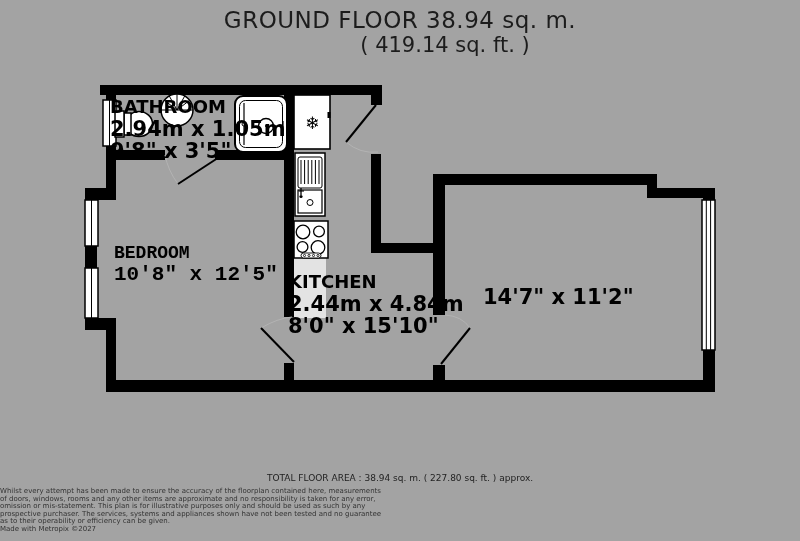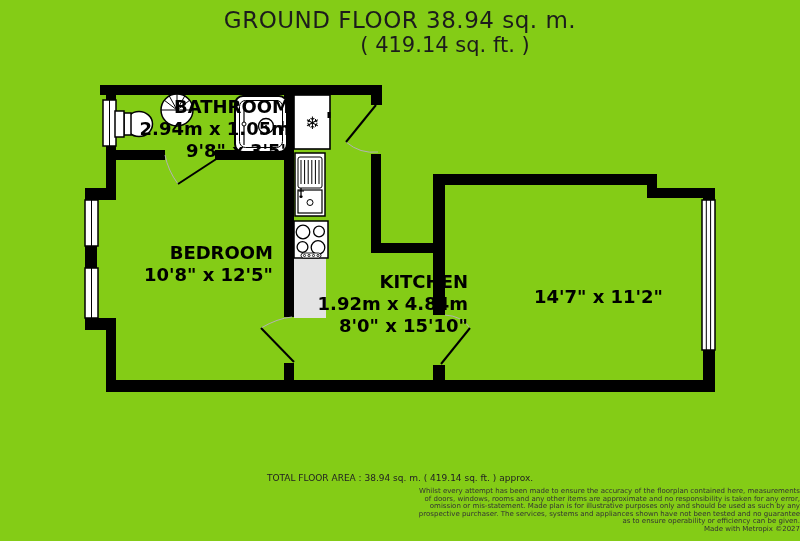--- a/index.html
+++ b/index.html
@@ -1,28 +1,28 @@
 <!DOCTYPE html>
 <html><head>
 <meta charset="utf-8">
 <style>
   html,body{margin:0;padding:0;background:#fff;}
-  .page{position:relative;width:800px;height:541px;background:#84cc16;overflow:hidden;
+  .page{position:relative;width:800px;height:541px;background:#a3a3a3;overflow:hidden;
         font-family:"DejaVu Sans","Liberation Sans",sans-serif;color:#111;}
   .title-line1{position:absolute;top:7px;left:0;width:800px;text-align:center;
                font-size:23px;letter-spacing:.5px;color:#1c1c1c;}
   .title-line2{position:absolute;top:33px;left:0;width:800px;text-align:center;
                font-size:21px;color:#1c1c1c;padding-left:45px;}
   .plan-svg{position:absolute;top:0;left:0;}
-  .room-label{position:absolute;text-align:right;font-weight:bold;color:#000;}
+  .room-label{position:absolute;text-align:left;font-weight:bold;color:#000;}
   .room-name{font-size:18px;line-height:22px;}
-  .room-dim{font-size:18px;line-height:22px;}
+  .room-dim{font-size:21px;line-height:22px;}
   .footer-total{position:absolute;top:473px;left:0;width:800px;text-align:center;
                 font-size:9px;color:#222;}
-  .footer-disclaimer{position:absolute;top:488px;left:0;width:800px;text-align:right;
+  .footer-disclaimer{position:absolute;top:488px;left:0;width:800px;text-align:left;
                      font-size:7px;line-height:7.6px;color:#333;}
   .disclaimer-line{white-space:nowrap;}
 </style>
 </head>
 <body>
 
 <div class="page">
 
   <div class="title-line1">GROUND FLOOR 38.94 sq. m.</div>
   <div class="title-line2">( 419.14 sq. ft. )</div>
@@ -154,38 +154,38 @@
       <circle cx="318" cy="255.5" r="1.1" stroke-width="0.8"></circle>
     </g>
   </svg>
 
   <div class="room-label" style="left:110px;top:96px;width:180px;">
     <div class="room-name">BATHROOM</div>
     <div class="room-dim">2.94m x 1.05m</div>
     <div class="room-dim">9'8" x 3'5"</div>
   </div>
 
-  <div class="room-label" style="left:93px;top:242px;width:180px;">
+  <div class="room-label" style="left:114px;top:242px;width:180px;font-family:Liberation Mono, monospace;">
     <div class="room-name">BEDROOM</div>
     <div class="room-dim">10'8" x 12'5"</div>
   </div>
 
   <div class="room-label" style="left:288px;top:271px;width:180px;">
     <div class="room-name">KITCHEN</div>
-    <div class="room-dim">1.92m x 4.84m</div>
+    <div class="room-dim">2.44m x 4.84m</div>
     <div class="room-dim">8'0" x 15'10"</div>
   </div>
 
   <div class="room-label" style="left:483px;top:286px;width:180px;">
     <div class="room-dim">14'7" x 11'2"</div>
   </div>
 
-  <div class="footer-total">TOTAL FLOOR AREA : 38.94 sq. m. ( 419.14 sq. ft. ) approx.</div>
+  <div class="footer-total">TOTAL FLOOR AREA : 38.94 sq. m. ( 227.80 sq. ft. ) approx.</div>
   <div class="footer-disclaimer">
     <div class="disclaimer-line">Whilst every attempt has been made to ensure the accuracy of the floorplan contained here, measurements</div>
     <div class="disclaimer-line">of doors, windows, rooms and any other items are approximate and no responsibility is taken for any error,</div>
-    <div class="disclaimer-line">omission or mis-statement. Made plan is for illustrative purposes only and should be used as such by any</div>
+    <div class="disclaimer-line">omission or mis-statement. This plan is for illustrative purposes only and should be used as such by any</div>
     <div class="disclaimer-line">prospective purchaser. The services, systems and appliances shown have not been tested and no guarantee</div>
-    <div class="disclaimer-line">as to ensure operability or efficiency can be given.</div>
+    <div class="disclaimer-line">as to their operability or efficiency can be given.</div>
     <div class="disclaimer-line">Made with Metropix ©2027</div>
   </div>
 
 </div>
 
 </body></html>

